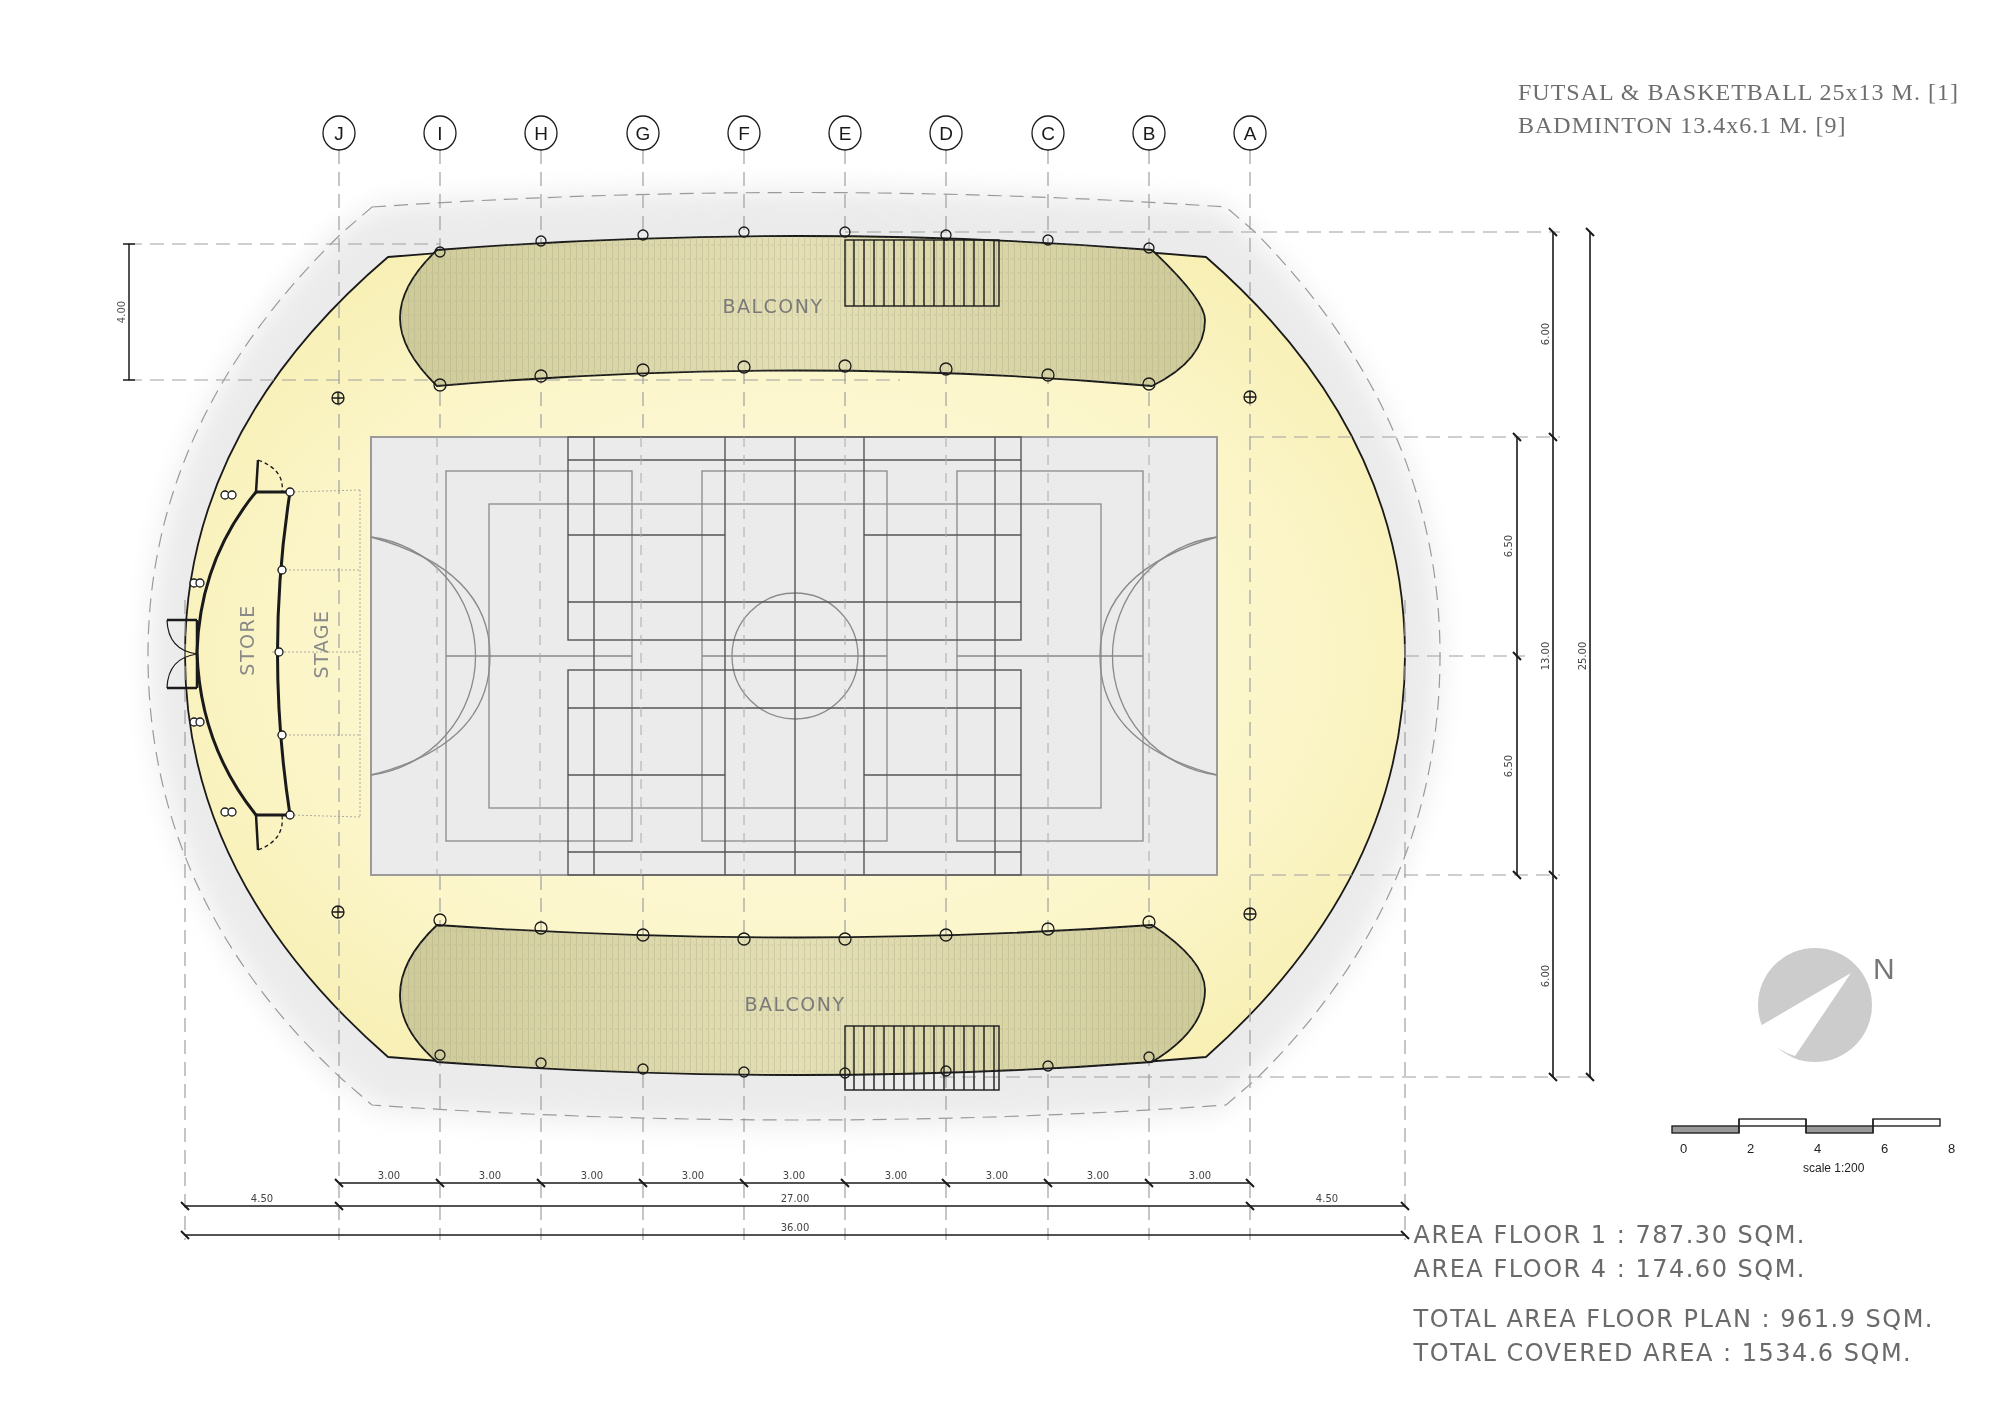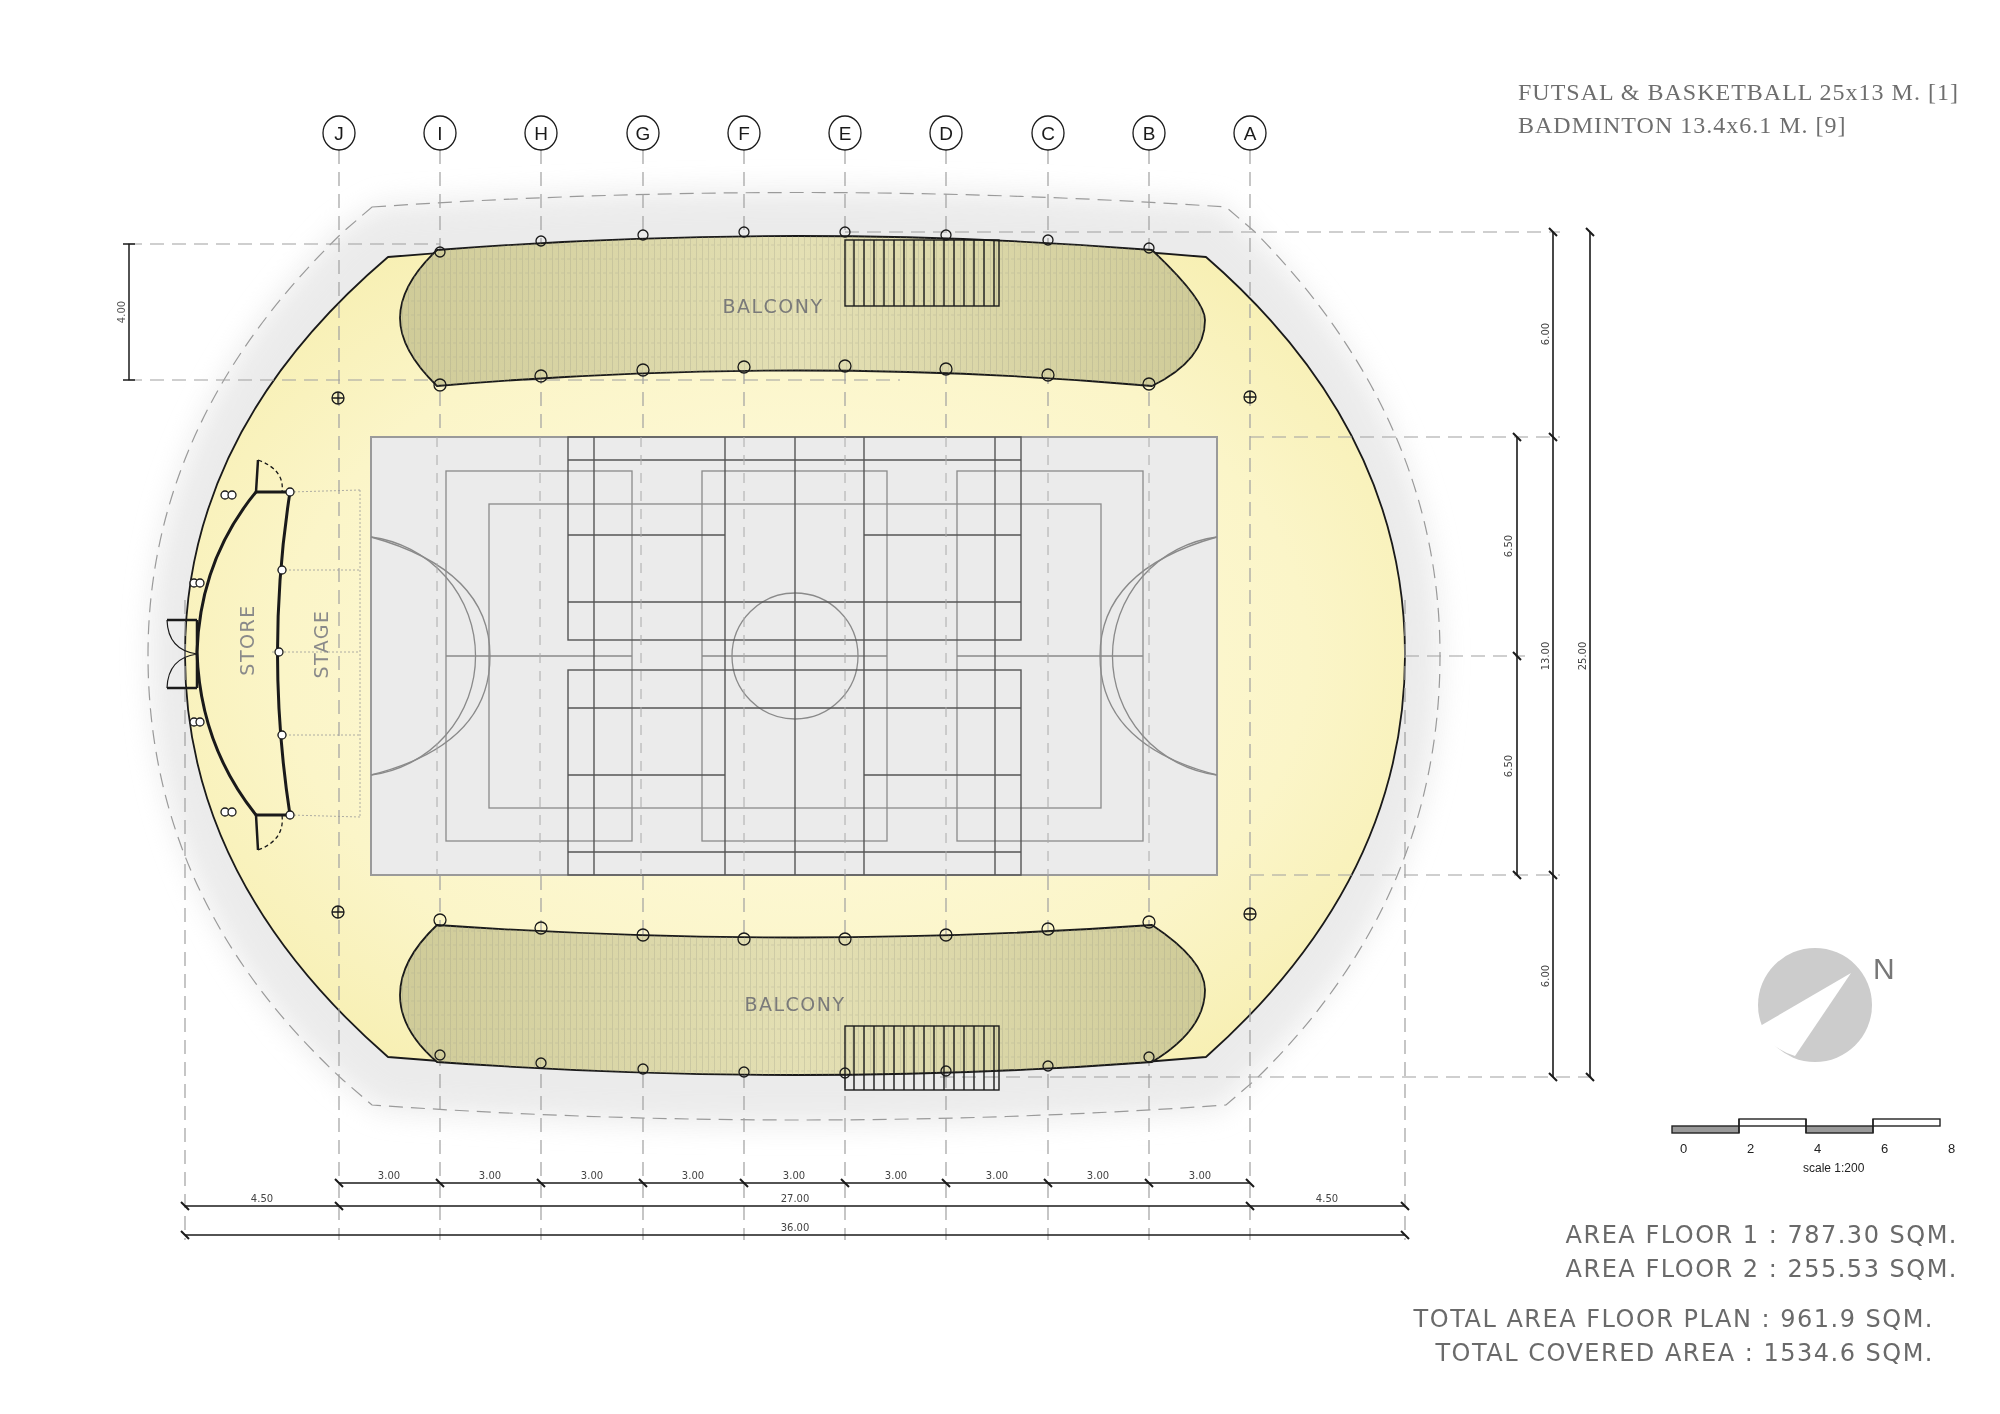--- a/index.html
+++ b/index.html
@@ -1,20 +1,20 @@
 <!DOCTYPE html>
 <html><head>
 <meta charset="utf-8">
 <style>
   html, body { margin: 0; padding: 0; background: #ffffff; }
   body { width: 2000px; height: 1414px; position: relative; overflow: hidden; font-family: "DejaVu Sans", sans-serif; }
   #plan { position: absolute; left: 0; top: 0; width: 2000px; height: 1414px; }
   .legend { position: absolute; left: 1518px; top: 76px; color: #6e6e6e; font-family: Liberation Serif, serif; font-size: 24px; letter-spacing: 1px; line-height: 33px; font-weight: 300; }
   .legend div { white-space: nowrap; }
-  .areas { position: absolute; right: 42px; top: 1218px; text-align: right; color: #6a6a6a; font-family: "DejaVu Sans", sans-serif; font-size: 24px; letter-spacing: 1.5px; line-height: 34px; }
+  .areas { position: absolute; right: 42px; top: 1218px; color: #6a6a6a; font-family: "DejaVu Sans", sans-serif; font-size: 24px; letter-spacing: 1.5px; line-height: 34px; }
   .areas .gap { height: 16px; }
   .areas .total { margin-right: 24px; }
   .north { position: absolute; left: 1873px; top: 952px; font-family: "Liberation Sans", sans-serif; font-size: 30px; color: #777; }
   .scale-label { position: absolute; left: 1803px; top: 1161px; font-family: "Liberation Sans", sans-serif; font-size: 12px; color: #222; }
   .scale-tick { position: absolute; top: 1141px; font-family: "Liberation Sans", sans-serif; font-size: 13px; color: #222; }
   .svgtext { font-family: "DejaVu Sans", sans-serif; }
 </style>
 </head>
 <body>
 
@@ -353,17 +353,17 @@
 
 <span class="scale-tick" style="left:1680px">0</span>
 <span class="scale-tick" style="left:1747px">2</span>
 <span class="scale-tick" style="left:1814px">4</span>
 <span class="scale-tick" style="left:1881px">6</span>
 <span class="scale-tick" style="left:1948px">8</span>
 <div class="scale-label">scale 1:200</div>
 
 <div class="areas">
   <div>AREA FLOOR 1 : 787.30 SQM.</div>
-  <div>AREA FLOOR 2 : 255.53 SQM.</div>
+  <div>AREA FLOOR 4 : 174.60 SQM.</div>
   <div class="gap"></div>
   <div class="total">TOTAL AREA FLOOR PLAN : 961.9 SQM.</div>
   <div class="total">TOTAL COVERED AREA : 1534.6 SQM.</div>
 </div>
 
 </body></html>

